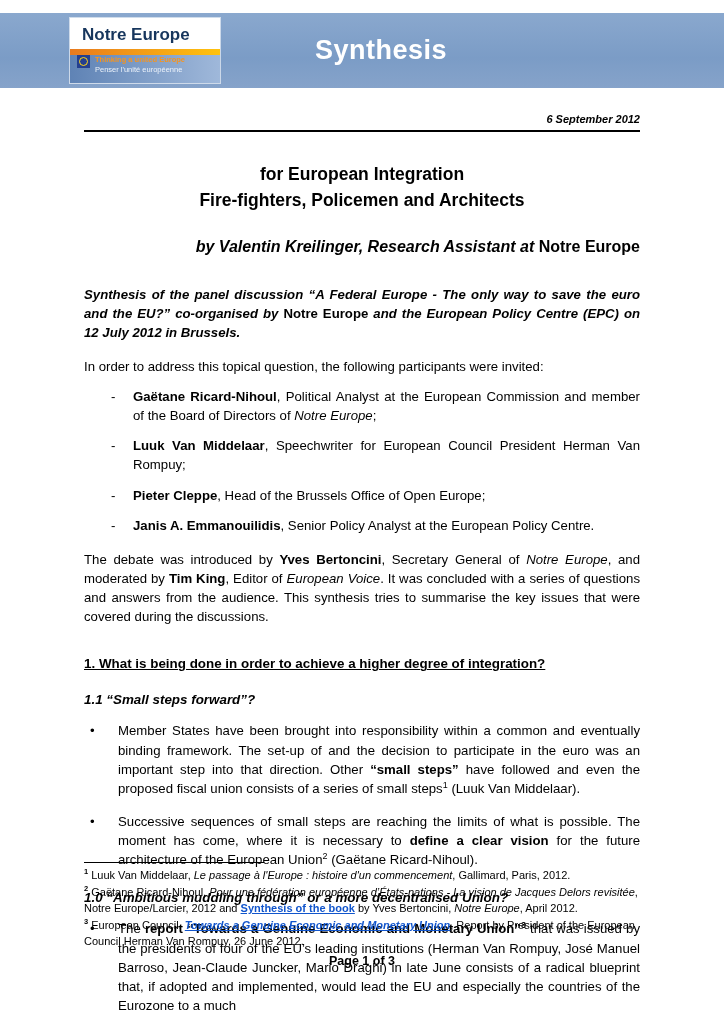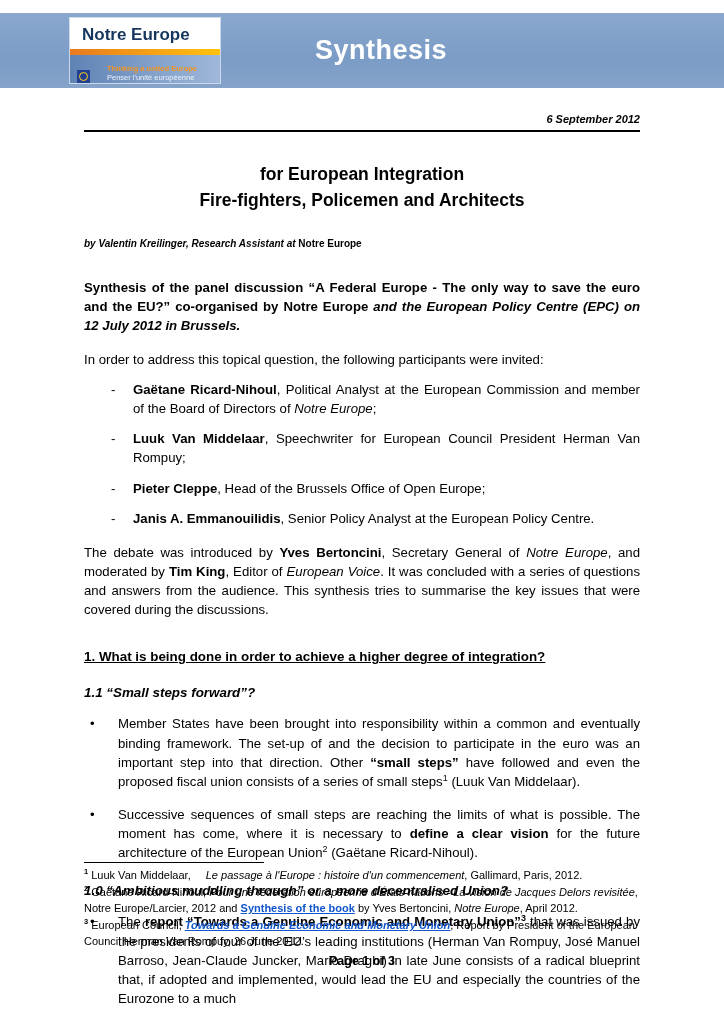--- a/index.html
+++ b/index.html
@@ -30,36 +30,36 @@
   .logo {
     position: absolute; left: 70px; top: 5px;
     width: 150px; height: 65px;
     background: #ffffff; z-index: 2;
     display: flex; flex-direction: column;
     box-shadow: 0 0 0 1px rgba(255,255,255,0.6);
   }
   .logo-brand { color: #17365d; font-weight: bold; font-size: 17px; padding: 7px 0 4px 12px; }
   .logo-bar { height: 6px; background: linear-gradient(90deg, #e87a1e, #ffc20e); }
   .logo-tags {
-    flex: 1; display: flex; align-items: flex-end; gap: 17px;
+    flex: 1; display: flex; align-items: flex-start; gap: 5px;
     background: linear-gradient(90deg, #5f83b5, #9fb8da);
     padding-left: 7px;
   }
   .flag { width: 13px; height: 13px; background: #243f8f; display: flex; align-items: center; justify-content: center; flex: none; }
   .flag-circle { width: 7px; height: 7px; border: 1px solid #ffd617; border-radius: 50%; }
   .tags { display: flex; flex-direction: column; line-height: 1.3; }
   .tag-en { color: #f7941d; font-size: 7.5px; font-weight: bold; }
   .tag-fr { color: #eaf1fa; font-size: 7.5px; }
 
   
   .content { position: absolute; top: 88px; left: 84px; width: 556px; }
   .date { text-align: right; font-weight: bold; font-style: italic; font-size: 11px; margin-top: 25px; }
   .rule { height: 2px; background: #000000; margin-top: 5px; }
   .doc-title { margin-top: 29px; text-align: center; font-weight: bold; font-size: 17.5px; line-height: 1.5; }
-  .byline { margin: 24px 0 0; text-align: left; font-size: 10px; }
+  .byline { margin: 24px 0 0; text-align: right; font-size: 16px; }
   .para { margin: 15px 0 0; text-align: justify; line-height: 1.45; }
   .lede { margin-top: 29px; }
 
   .dash-item { display: flex; margin-top: 11px; padding-left: 27px; line-height: 1.45; }
   .dash { flex: none; width: 22px; }
   .item-text { flex: 1; text-align: justify; }
 
   .section-heading { margin: 30px 0 0; font-size: 13.4px; font-weight: bold; text-decoration: underline; }
   .sub-heading { margin: 21px 0 0; font-size: 13.4px; font-weight: bold; font-style: italic; }
 
@@ -101,21 +101,21 @@
     <div class="date">6 September 2012</div>
     <div class="rule"></div>
 
     <div class="doc-title">
       <div>for European Integration</div>
       <div>Fire-fighters, Policemen and Architects</div>
     </div>
 
     <p class="byline"><span style="font-weight: bold; font-style: italic;">by Valentin Kreilinger, Research Assistant at </span><span style="font-weight: bold;">Notre Europe</span></p>
 
-    <p class="para lede"><span style="font-weight: bold; ">Synthesis of the panel discussion “A Federal Europe - The only way to save the euro and the EU?” co-organised by </span><span style="font-weight: bold;">Notre Europe</span><span style="font-weight: bold; font-style: italic;"> and the European Policy Centre (EPC) on 12 July 2012 in Brussels.</span></p>
+    <p class="para lede"><span style="font-weight: bold; font-style: italic;">Synthesis of the panel discussion “A Federal Europe - The only way to save the euro and the EU?” co-organised by </span><span style="font-weight: bold;">Notre Europe</span><span style="font-weight: bold; font-style: italic;"> and the European Policy Centre (EPC) on 12 July 2012 in Brussels.</span></p>
 
     <p class="para">In order to address this topical question, the following participants were invited:</p>
 
     <div class="dash-item">
       <span class="dash">-</span>
       <span class="item-text"><span style="font-weight: bold;">Gaëtane Ricard-Nihoul</span><span>, Political Analyst at the European Commission and member of the Board of Directors of </span><span style="font-style: italic;">Notre Europe</span><span>;</span></span>
     </div>
     <div class="dash-item">
       <span class="dash">-</span>
       <span class="item-text"><span style="font-weight: bold;">Luuk Van Middelaar</span><span>, Speechwriter for European Council President Herman Van Rompuy;</span></span>
@@ -147,20 +147,20 @@
     <h3 class="sub-heading">1.0 “Ambitious muddling through” or a more decentralised Union?</h3>
 
     <div class="bullet-item">
       <span class="bullet">•</span>
       <span class="item-text"><span>The </span><span style="font-weight: bold;">report “Towards a Genuine Economic and Monetary Union”</span><sup style="font-weight: bold;">3</sup><span> that was issued by the presidents of four of the EU’s leading institutions (Herman Van Rompuy, José Manuel Barroso, Jean-Claude Juncker, Mario Draghi) in late June consists of a radical blueprint that, if adopted and implemented, would lead the EU and especially the countries of the Eurozone to a much</span></span>
     </div>
   </main>
 
   <footer class="footnotes">
     <div class="fn-rule"></div>
-    <p class="fn"><sup style="font-weight: bold;">1</sup><span> Luuk Van Middelaar, </span><span style="font-style: italic; margin-left: 12px;">Le passage à l'Europe : histoire d'un commencement</span><span>, Gallimard, Paris, 2012.</span></p>
+    <p class="fn"><sup style="font-weight: bold;">1</sup><span> Luuk Van Middelaar, </span><span style="font-style: italic;">Le passage à l'Europe : histoire d'un commencement</span><span>, Gallimard, Paris, 2012.</span></p>
     <p class="fn"><sup style="font-weight: bold;">2</sup><span> Gaëtane Ricard-Nihoul, </span><span style="font-style: italic;">Pour une fédération européenne d’États-nations - La vision de Jacques Delors revisitée</span><span>, Notre Europe/Larcier, 2012 and </span><span style="font-weight: bold; color: rgb(17, 85, 204); text-decoration: underline;">Synthesis of the book</span><span> by Yves Bertoncini, </span><span style="font-style: italic;">Notre Europe</span><span>, April 2012.</span></p>
     <p class="fn"><sup style="font-weight: bold;">3</sup><span> European Council, </span><span style="font-weight: bold; font-style: italic; color: rgb(17, 85, 204); text-decoration: underline;">Towards a Genuine Economic and Monetary Union</span><span>, Report by President of the European Council Herman Van Rompuy, 26 June 2012.</span></p>
   </footer>
 
   <div class="page-number">Page 1 of 3</div>
 
 </div>
 
 </body></html>

